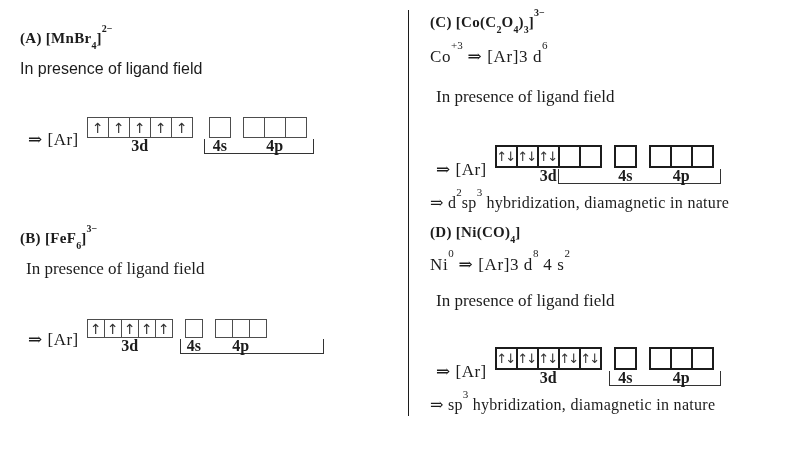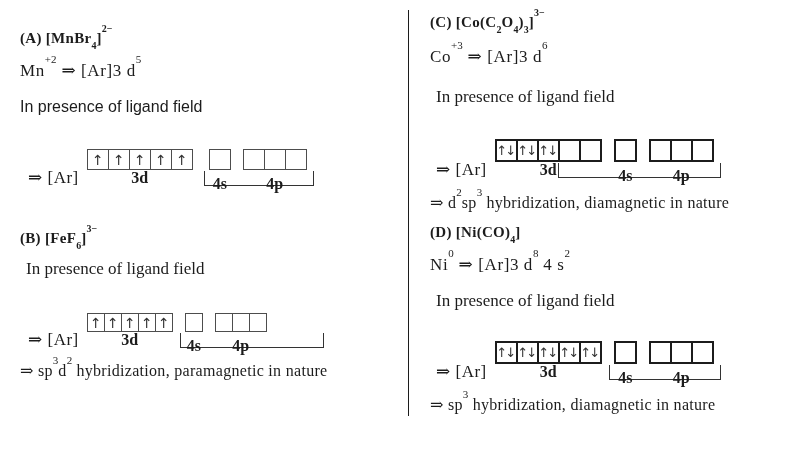--- a/index.html
+++ b/index.html
@@ -30,21 +30,21 @@
   #sec-C .row-diagram,#sec-D .row-diagram{margin-bottom:10px;padding-left:6px;}
 
   sup{font-size:11px;line-height:0;position:relative;top:-6px;letter-spacing:0;}
   sub{font-size:11px;line-height:0;position:relative;bottom:-3px;letter-spacing:0;}
   .row-title sup{font-size:10px;top:-5px;}
   .row-title sub{font-size:10px;bottom:-2px;}
 
   .dprefix{font-size:17px;line-height:24px;margin-right:8px;letter-spacing:.5px;white-space:nowrap;}
   .dgroups{position:relative;display:flex;align-items:flex-start;}
   .dgroup{display:flex;flex-direction:column;}
-  .dgroup + .dgroup{margin-left:12px;gap:6px;}
+  .dgroup + .dgroup{margin-left:12px;}
   #sec-A .dgroup.g1{margin-left:16px;}
   #sec-B .dgroup.g3{margin-left:20px;}
   .dboxes{display:flex;}
   .dbox{
     width:22px;height:21px;border:1px solid #4d4d4d;background:#fff;
     display:flex;align-items:center;justify-content:center;box-sizing:border-box;
     font-family:"DejaVu Sans","Liberation Sans",sans-serif;color:#333;
   }
   .dbox + .dbox{margin-left:-1px;}
   #sec-B .dbox{width:18px;height:19px;}
@@ -61,21 +61,20 @@
     border-left:1px solid #333;border-right:1px solid #333;border-bottom:1px solid #333;
   }
 </style>
 </head>
 <body>
 
 <div class="divider"></div>
 
 <section class="sec" id="sec-A">
   <div class="row-title">(A) [MnBr<sub>4</sub>]<sup>2−</sup></div>
-  <div class="row-config">Mn<sup>+2</sup> ⇒ [Ar]3 d<sup>5</sup></div>
   <div class="row-note">In presence of ligand field</div>
   <div class="row-diagram">
       <span class="dprefix serif">⇒ [Ar]</span>
       <div class="dgroups">
         <div class="dgroup g0">
           <div class="dboxes">
             <div class="dbox">
               <span class="single">↑</span>
             </div>
             <div class="dbox">
@@ -148,21 +147,20 @@
           <div class="dboxes">
             <div class="dbox"></div>
             <div class="dbox"></div>
             <div class="dbox"></div>
           </div>
           <div class="dlabel">4p</div>
         </div>
         <div class="dbracket" style="left: 93px; top: 20px; width: 142px;"></div>
       </div>
     </div>
-  <div class="row-conclusion">⇒ sp<sup>3</sup>d<sup>2</sup> hybridization, paramagnetic in nature</div>
 </section>
 
 <section class="sec" id="sec-C">
   <div class="row-title">(C) [Co(C<sub>2</sub>O<sub>4</sub>)<sub>3</sub>]<sup>3−</sup></div>
   <div class="row-config">Co<sup>+3</sup> ⇒ [Ar]3 d<sup>6</sup></div>
   <div class="row-note">In presence of ligand field</div>
   <div class="row-diagram">
       <span class="dprefix serif">⇒ [Ar]</span>
       <div class="dgroups">
         <div class="dgroup g0">

